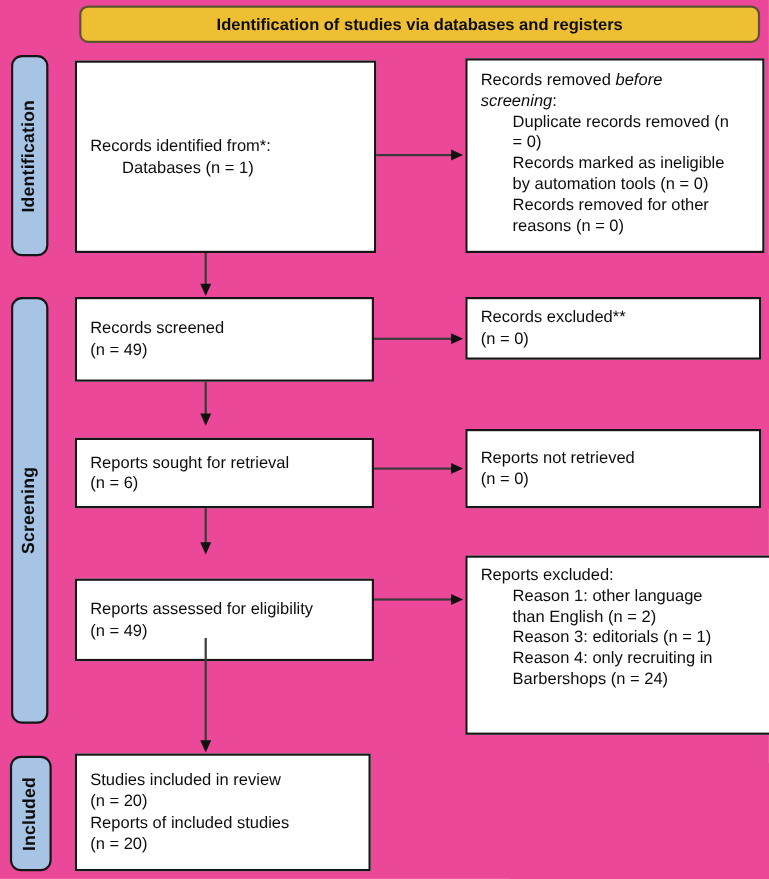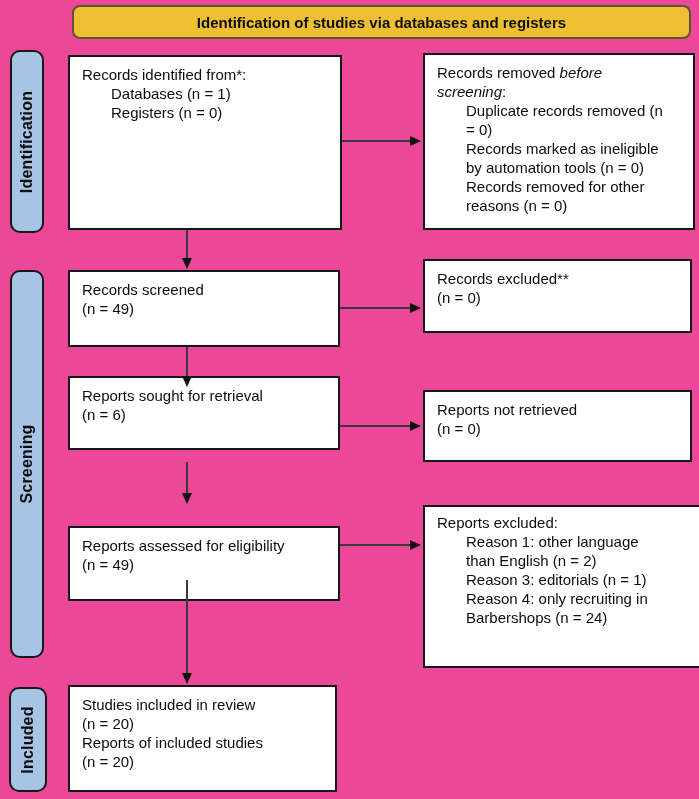--- a/index.html
+++ b/index.html
@@ -36,21 +36,21 @@
   }
   .box {
     position: absolute;
     background: #ffffff;
     border: 2px solid var(--box-border, #161616);
     box-sizing: border-box;
     font-size: 15px; line-height: 1.27;
     display: flex; flex-direction: column;
     padding: 8px 8px 8px 12px;
   }
-  .vc { justify-content: flex-start; }
+  .vc { justify-content: center; }
   .pre { white-space: pre-line; }
   .indent { margin-left: 29px; }
   .box em { font-style: italic; }
   .hline { position: absolute; height: 0; border-top: 2px solid var(--arrow-line, #3a3a3a); }
   .vline { position: absolute; width: 0; border-left: 2px solid var(--arrow-line, #3a3a3a); }
   .head-r {
     position: absolute; width: 0; height: 0;
     border-top: 5px solid transparent; border-bottom: 5px solid transparent;
     border-left: 11px solid var(--arrow-head, #111111);
   }
@@ -75,44 +75,43 @@
   <div class="stage" style="left:10px; top:270px; width:34px; height:388px;">
     <span class="vtext">Screening</span>
   </div>
   <div class="stage" style="left:9px; top:687px; width:38px; height:105px;">
     <span class="vtext">Included</span>
   </div>
 
   <div class="box vc" style="left:68px; top:55px; width:274px; height:175px;">
     <div>Records identified from*:</div>
     <div class="indent pre">Databases (n = 1)</div>
-    <div class="indent pre">Registers (n = 0)</div>
   </div>
 
   <div class="box" style="left:423px; top:53px; width:272px; height:177px;">
     <div class="pre"><span>Records removed </span><em>before
 screening</em><span>:</span></div>
     <div class="indent pre">Duplicate records removed (n
 = 0)</div>
     <div class="indent pre">Records marked as ineligible
 by automation tools (n = 0)</div>
     <div class="indent pre">Records removed for other
 reasons (n = 0)</div>
   </div>
 
   <div class="box vc" style="left:68px; top:270px; width:272px; height:77px;">
     <div class="pre">Records screened
 (n = 49)</div>
   </div>
-  <div class="box vc" style="left:423px; top:259px; width:269px; height:74px;">
+  <div class="box vc" style="left:423px; top:270px; width:269px; height:57px;">
     <div class="pre">Records excluded**
 (n = 0)</div>
   </div>
 
-  <div class="box vc" style="left:68px; top:376px; width:272px; height:74px;">
+  <div class="box vc" style="left:68px; top:398px; width:272px; height:64px;">
     <div class="pre">Reports sought for retrieval
 (n = 6)</div>
   </div>
   <div class="box vc" style="left:423px; top:390px; width:269px; height:72px;">
     <div class="pre">Reports not retrieved
 (n = 0)</div>
   </div>
 
   <div class="box vc" style="left:68px; top:526px; width:272px; height:75px;">
     <div class="pre">Reports assessed for eligibility

